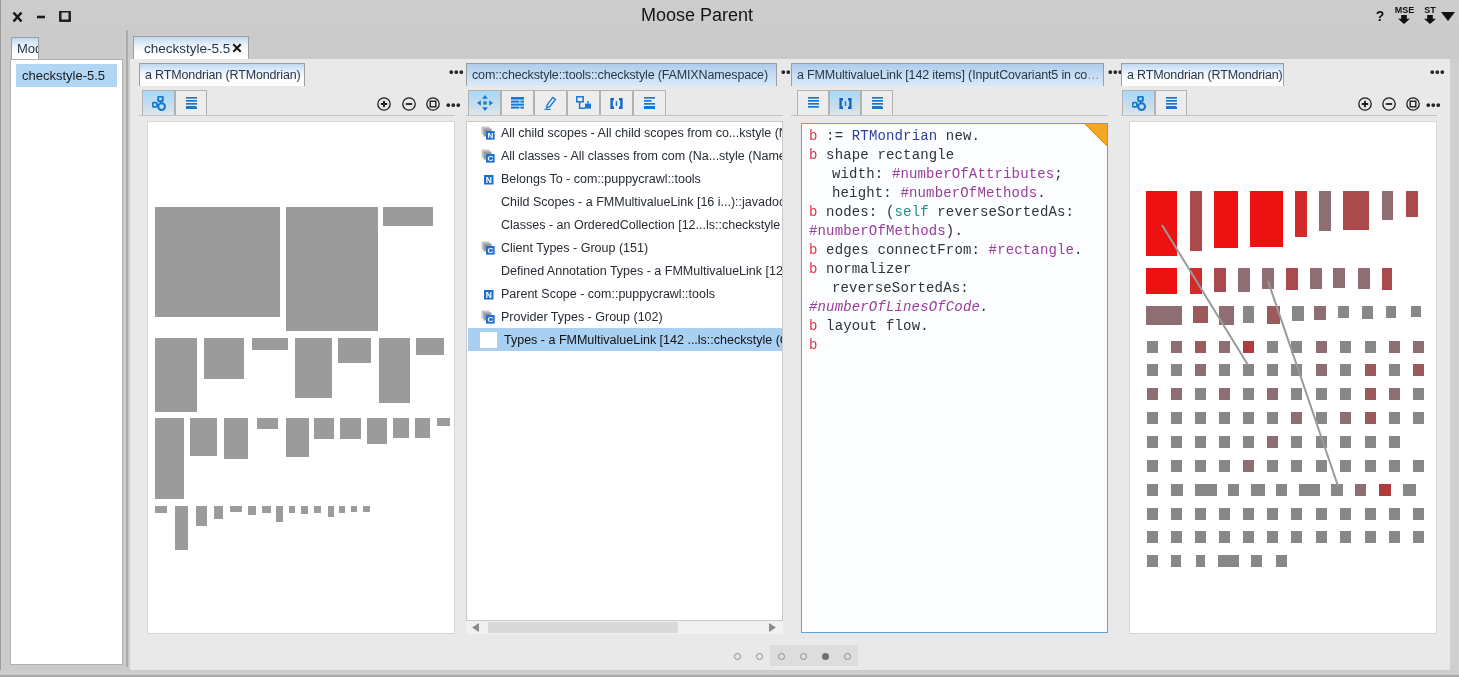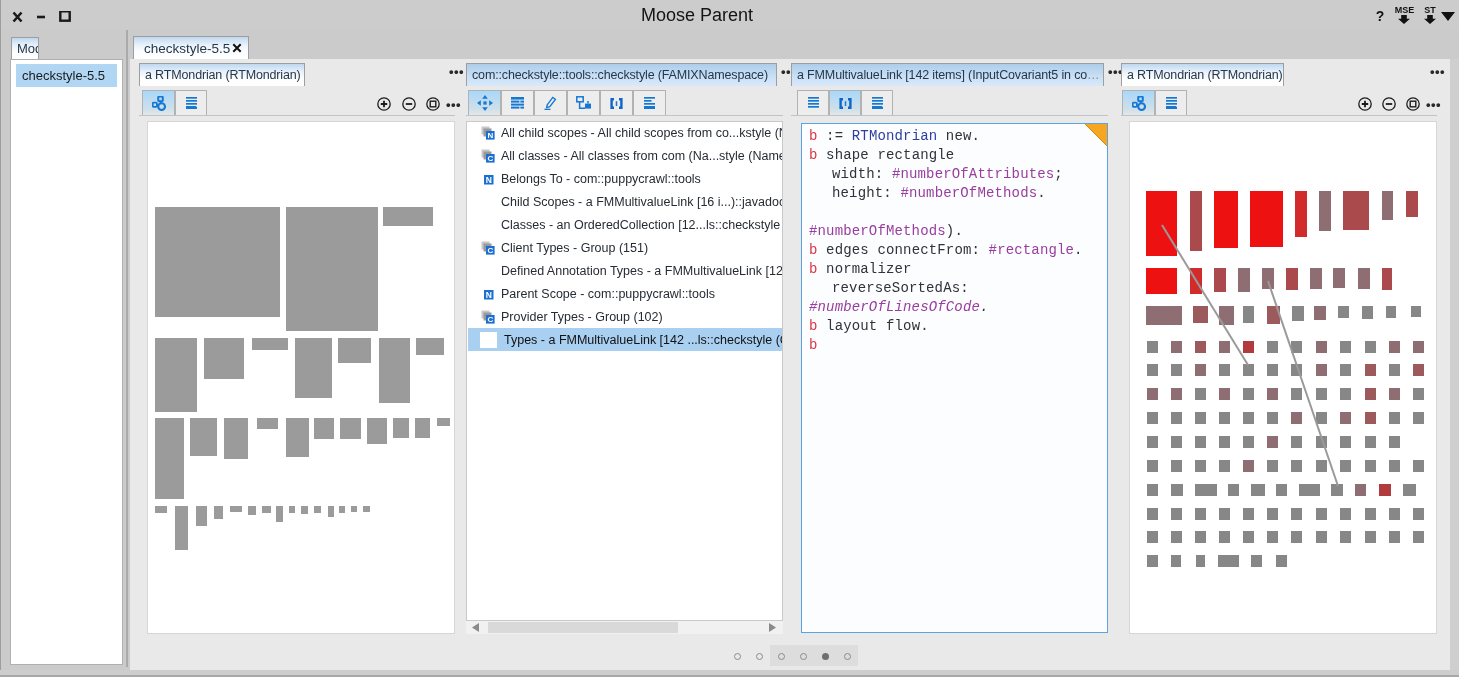--- a/index.html
+++ b/index.html
@@ -291,20 +291,21 @@
 <div class="abs" style="left:801px;top:123px;width:307px;height:510px;background:#fcfdff;border:1px solid #5ba4e0;box-sizing:border-box;overflow:hidden;">
 <svg style="position:absolute;right:0;top:0;" width="22" height="22" viewBox="0 0 22 22">
       <path d="M0 0 H22 V22 z" fill="#f5a623"></path>
       <path d="M0 0 L22 22" stroke="#e08c00" stroke-width="1"></path>
     </svg>
 
 <div class="cl" style="top:4px;left:7px;"><b>b</b> := <i>RTMondrian</i> new.</div>
 <div class="cl" style="top:23px;left:7px;"><b>b</b> shape rectangle</div>
 <div class="cl" style="top:42px;left:30px;">width: <u>#numberOfAttributes</u>;</div>
 <div class="cl" style="top:61px;left:30px;">height: <u>#numberOfMethods</u>.</div>
+<div class="cl" style="top:80px;left:7px;"><b>b</b> nodes: (<t>self</t> reverseSortedAs:</div>
 <div class="cl" style="top:99px;left:7px;"><u>#numberOfMethods</u>).</div>
 <div class="cl" style="top:118px;left:7px;"><b>b</b> edges connectFrom: <u>#rectangle</u>.</div>
 <div class="cl" style="top:137px;left:7px;"><b>b</b> normalizer</div>
 <div class="cl" style="top:156px;left:30px;">reverseSortedAs:</div>
 <div class="cl" style="top:175px;left:7px;font-style:italic;"><u>#numberOfLinesOfCode</u>.</div>
 <div class="cl" style="top:194px;left:7px;"><b>b</b> layout flow.</div>
 <div class="cl" style="top:213px;left:7px;"><b>b</b></div>
 </div>
 <div class="abs" style="left:1129px;top:121px;width:308px;height:513px;background:#fff;border:1px solid #d6d6d6;box-sizing:border-box;overflow:hidden;" id="c4">
 <div class="rect" style="left:16px;top:69px;width:31px;height:65px;background:#ee1111;"></div>

